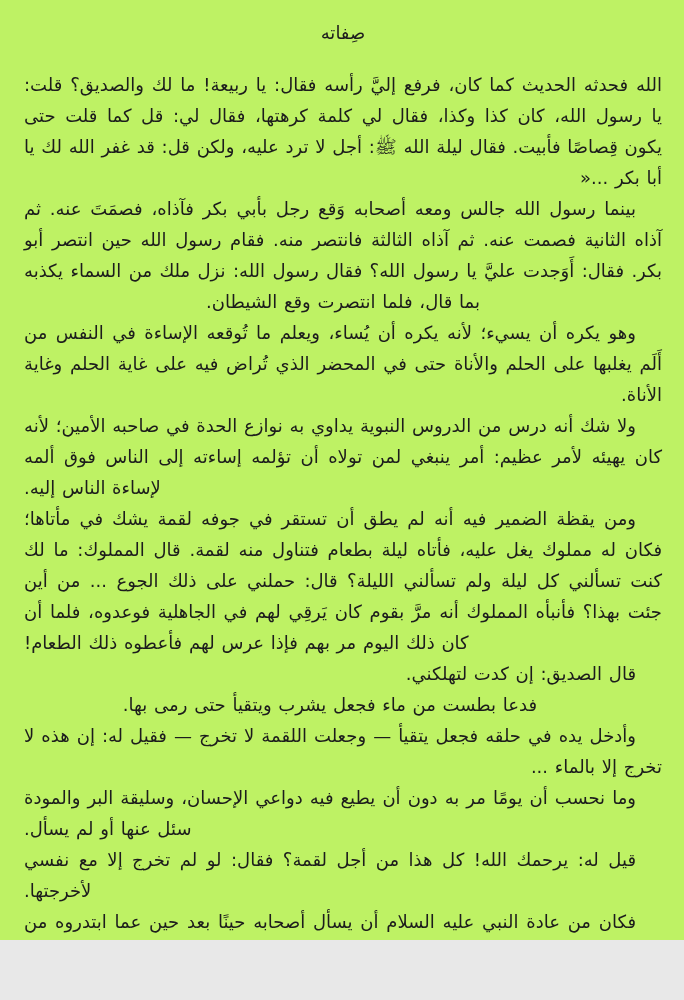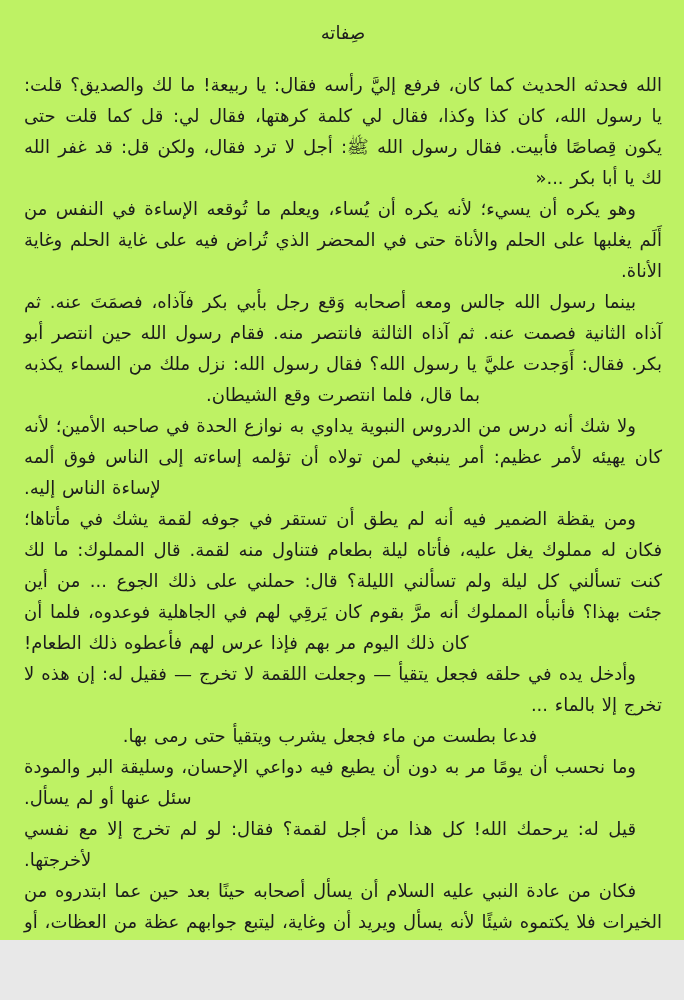--- a/index.html
+++ b/index.html
@@ -36,24 +36,25 @@
   .body-text p.para.last-right  { text-align-last: right; }
   .body-text p.para.last-center { text-align-last: center; }
   .body-text p.para.last-left   { text-align-last: left; }
 </style>
 </head>
 <body>
 
 <main class="page">
   <h1 class="title">صِفاته</h1>
   <section class="body-text">
-      <p class="para last-right no-indent">الله فحدثه الحديث كما كان، فرفع إليَّ رأسه فقال: يا ربيعة! ما لك والصديق؟ قلت: يا رسول الله، كان كذا وكذا، فقال لي كلمة كرهتها، فقال لي: قل كما قلت حتى يكون قِصاصًا فأبيت. فقال رسول الله ﷺ: أجل لا ترد فقال، ولكن قل: قد غفر الله لك يا أبا بكر ...«</p>
+      <p class="para last-right no-indent">الله فحدثه الحديث كما كان، فرفع إليَّ رأسه فقال: يا ربيعة! ما لك والصديق؟ قلت: يا رسول الله، كان كذا وكذا، فقال لي كلمة كرهتها، فقال لي: قل كما قلت حتى يكون قِصاصًا فأبيت. فقال ليلة الله ﷺ: أجل لا ترد عليه، ولكن قل: قد غفر الله لك يا أبا بكر ...«</p>
+      <p class="para last-center">بينما رسول الله جالس ومعه أصحابه وَقع رجل بأبي بكر فآذاه، فصمَتَ عنه. ثم آذاه الثانية فصمت عنه. ثم آذاه الثالثة فانتصر منه. فقام رسول الله حين انتصر أبو بكر. فقال: أَوَجدت عليَّ يا رسول الله؟ فقال رسول الله: نزل ملك من السماء يكذبه بما قال، فلما انتصرت وقع الشيطان.</p>
       <p class="para last-right">وهو يكره أن يسيء؛ لأنه يكره أن يُساء، ويعلم ما تُوقعه الإساءة في النفس من أَلَم يغلبها على الحلم والأناة حتى في المحضر الذي تُراض فيه على غاية الحلم وغاية الأناة.</p>
-      <p class="para last-center">بينما رسول الله جالس ومعه أصحابه وَقع رجل بأبي بكر فآذاه، فصمَتَ عنه. ثم آذاه الثانية فصمت عنه. ثم آذاه الثالثة فانتصر منه. فقام رسول الله حين انتصر أبو بكر. فقال: أَوَجدت عليَّ يا رسول الله؟ فقال رسول الله: نزل ملك من السماء يكذبه بما قال، فلما انتصرت وقع الشيطان.</p>
       <p class="para last-left">ولا شك أنه درس من الدروس النبوية يداوي به نوازع الحدة في صاحبه الأمين؛ لأنه كان يهيئه لأمر عظيم: أمر ينبغي لمن تولاه أن تؤلمه إساءته إلى الناس فوق ألمه لإساءة الناس إليه.</p>
       <p class="para last-left">ومن يقظة الضمير فيه أنه لم يطق أن تستقر في جوفه لقمة يشك في مأتاها؛ فكان له مملوك يغل عليه، فأتاه ليلة بطعام فتناول منه لقمة. قال المملوك: ما لك كنت تسألني كل ليلة ولم تسألني الليلة؟ قال: حملني على ذلك الجوع ... من أين جئت بهذا؟ فأنبأه المملوك أنه مرَّ بقوم كان يَرقِي لهم في الجاهلية فوعدوه، فلما أن كان ذلك اليوم مر بهم فإذا عرس لهم فأعطوه ذلك الطعام!</p>
+      <p class="para last-right">قال الصديق: إن كدت لتهلكني.</p>
+      <p class="para last-center">فدعا بطست من ماء فجعل يشرب ويتقيأ حتى رمى بها.</p>
       <p class="para last-right">وأدخل يده في حلقه فجعل يتقيأ — وجعلت اللقمة لا تخرج — فقيل له: إن هذه لا تخرج إلا بالماء ...</p>
-      <p class="para last-center">فدعا بطست من ماء فجعل يشرب ويتقيأ حتى رمى بها.</p>
       <p class="para last-left">وما نحسب أن يومًا مر به دون أن يطيع فيه دواعي الإحسان، وسليقة البر والمودة سئل عنها أو لم يسأل.</p>
       <p class="para last-left">قيل له: يرحمك الله! كل هذا من أجل لقمة؟ فقال: لو لم تخرج إلا مع نفسي لأخرجتها.</p>
       <p class="para last-center">فكان من عادة النبي عليه السلام أن يسأل أصحابه حينًا بعد حين عما ابتدروه من الخيرات فلا يكتموه شيئًا لأنه يسأل ويريد أن وغاية، ليتبع جوابهم عظة من العظات، أو يعقبه بحديث يؤثرونه عنه.</p>
     </section>
 </main>
 
 </body></html>

